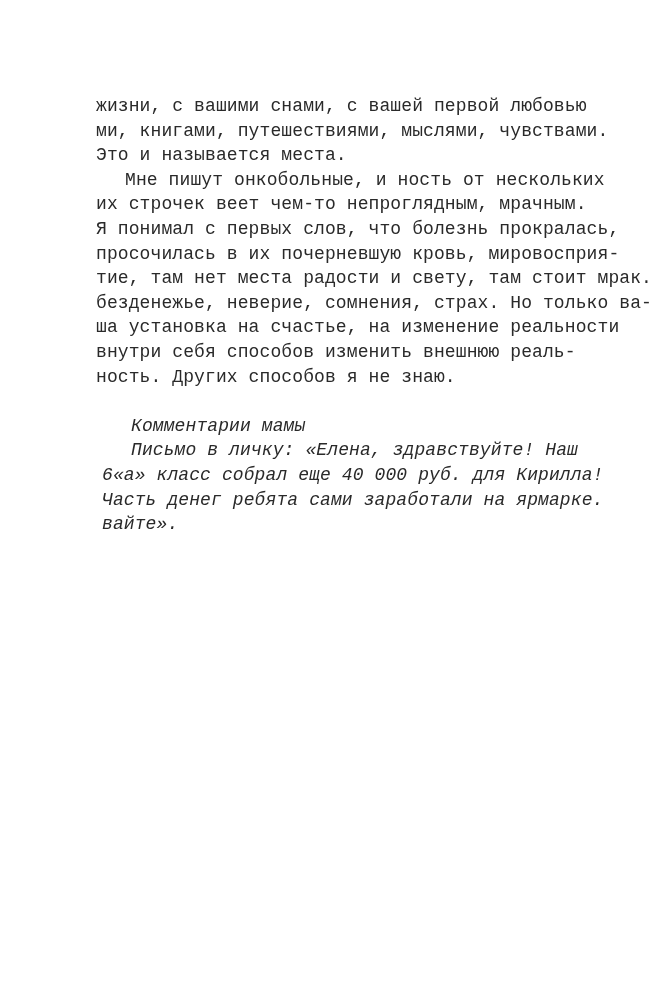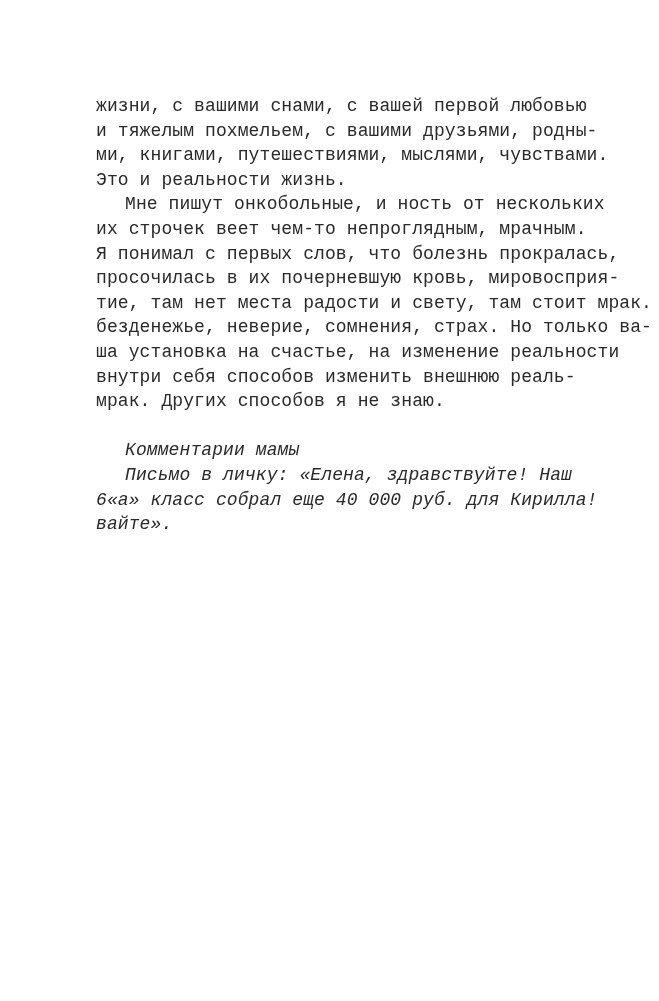--- a/index.html
+++ b/index.html
@@ -17,52 +17,52 @@
   }
   .line {
     display: block;
     white-space: nowrap;
     height: 24.6px;
     text-align: justify;
     text-align-last: justify;
   }
   .line.last { text-align-last: left; }
   .line.indent { padding-left: 29px; }
-  .italic { font-style: italic; }
+  .italic { font-style: italic; margin-left: 6px; }
   .gap { height: 24.6px; }
 </style>
 </head>
 <body>
 
 <div class="page">
 
   <div>
     <span class="line">жизни, с вашими снами, с вашей первой любовью</span>
-    <span class="line">и тяжелым похмельем, с вашими друзьями, родны-</span>
     <span class="line">ми, книгами, путешествиями, мыслями, чувствами.</span>
-    <span class="line last">Это и реальности жизнь.</span>
+    <span class="line last">Это и называется места.</span>
   </div>
 
   <div>
     <span class="line indent">Мне пишут онкобольные, и ность от нескольких</span>
     <span class="line">их строчек веет чем-то непроглядным, мрачным.</span>
     <span class="line">Я понимал с первых слов, что болезнь прокралась,</span>
     <span class="line">просочилась в их почерневшую кровь, мировосприя-</span>
     <span class="line">тие, там нет места радости и свету, там стоит мрак.</span>
     <span class="line">безденежье, неверие, сомнения, страх. Но только ва-</span>
     <span class="line">ша установка на счастье, на изменение реальности</span>
     <span class="line">внутри себя способов изменить внешнюю реаль-</span>
-    <span class="line last">мрак. Других способов я не знаю.</span>
+    <span class="line last">ность. Других способов я не знаю.</span>
   </div>
 
   <div class="gap"></div>
 
   <div class="italic">
     <span class="line indent last">Комментарии мамы</span>
   </div>
 
   <div class="italic">
     <span class="line indent">Письмо в личку: «Елена, здравствуйте! Наш</span>
     <span class="line">6«а» класс собрал еще 40 000 руб. для Кирилла!</span>
+    <span class="line">Часть денег ребята сами заработали на ярмарке.</span>
     <span class="line last">вайте».</span>
   </div>
 
 </div>
 
 </body></html>

